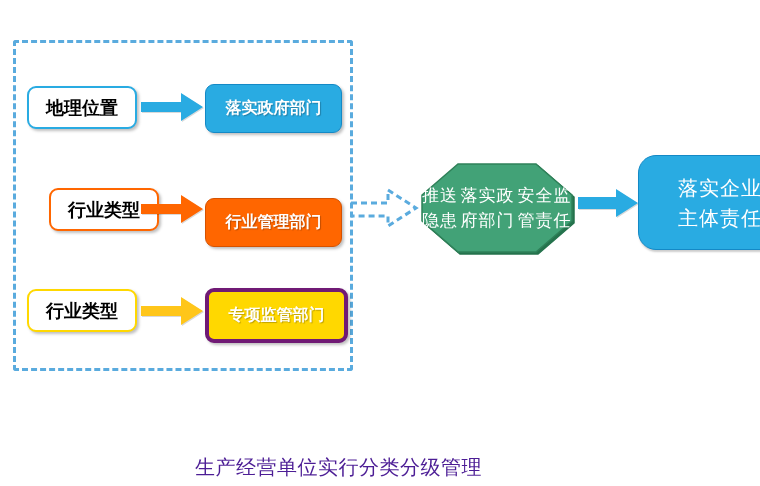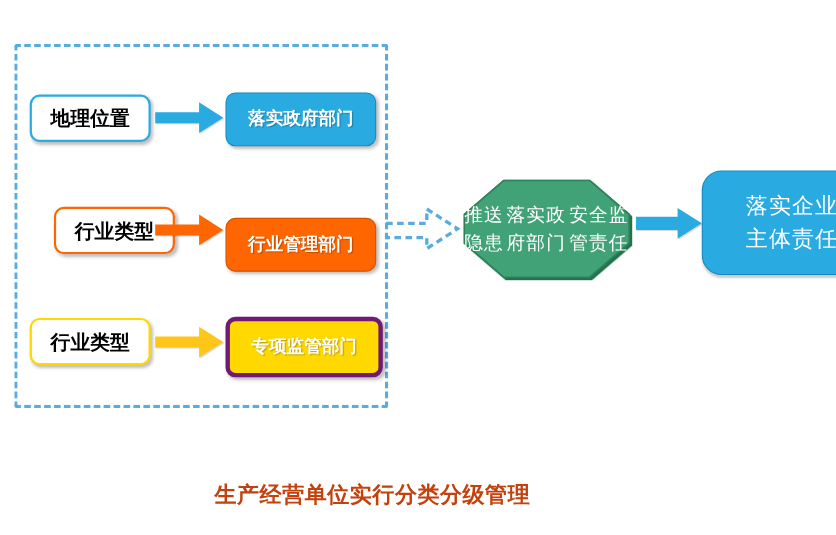--- a/index.html
+++ b/index.html
@@ -41,22 +41,22 @@
   .big-arrow{position:absolute;left:578px;top:188px;filter:drop-shadow(1px 1px 0 rgba(0,0,0,0.15));}
   .result-box{
     position:absolute;left:638px;top:155px;width:114px;height:93px;
     background:#29ABE2;border:1px solid #1489C6;border-radius:18px;
     display:flex;flex-direction:column;align-items:center;justify-content:center;
     color:#fff;font-size:20px;line-height:30px;letter-spacing:1px;text-align:center;
     box-shadow:1px 2px 2px rgba(0,0,0,0.2);
     padding-left:24px;
   }
   .caption{
-    position:absolute;left:195px;top:436px;
-    font-size:20px;font-weight:bold;color:#c2410c;letter-spacing:0.5px;white-space:nowrap;
+    position:absolute;left:195px;top:454px;
+    font-size:20px;font-weight:normal;color:#4c1d95;letter-spacing:0.5px;white-space:nowrap;
   }
 </style>
 </head>
 <body>
 
 <div class="stage">
 
   <div class="dashed-box"></div>
 
   <div class="factor-box b-blue" style="top:86px;">

